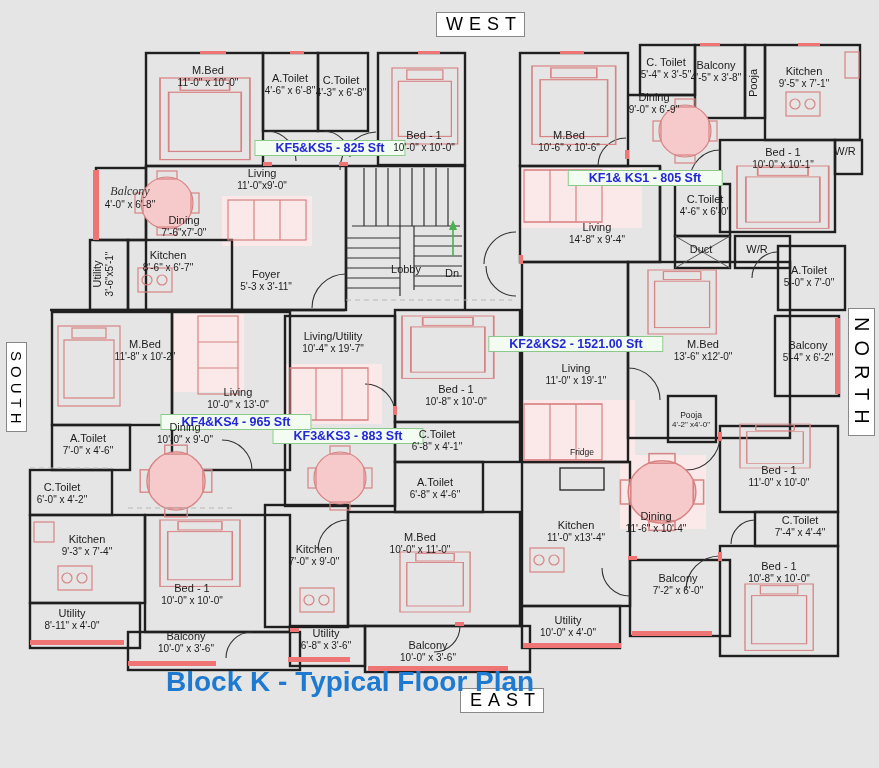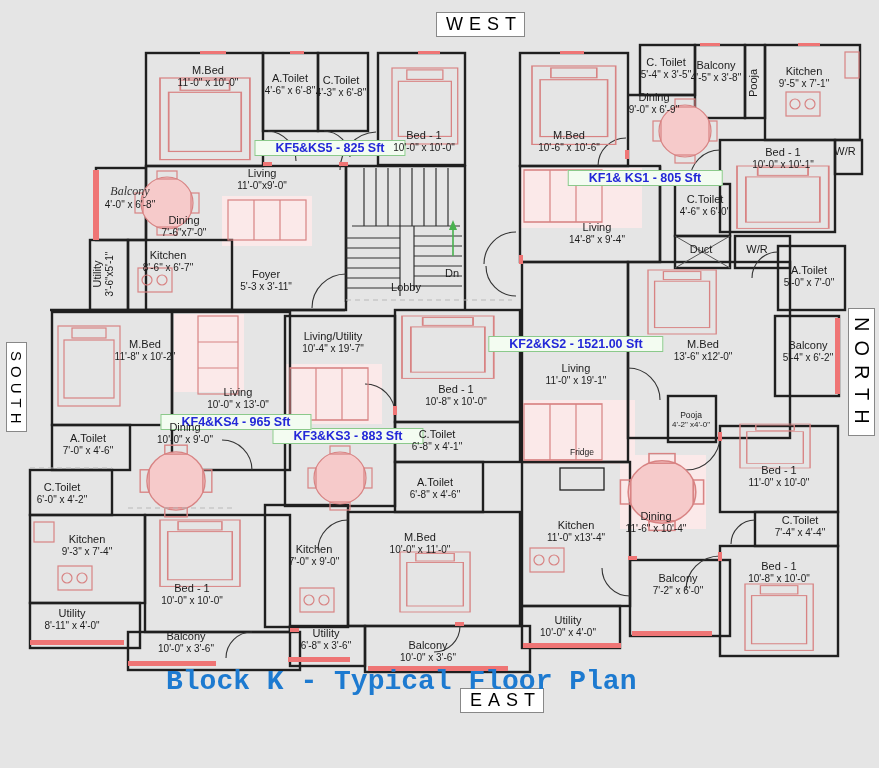--- a/index.html
+++ b/index.html
@@ -11,21 +11,21 @@
   .rlabel .dims{font-size:10px}
   .vert{transform:translate(-50%,-50%) rotate(-90deg)}
   .sm{font-size:8.5px}
   .sm .dims{font-size:8px}
   .ital{font-style:italic;font-family:"Liberation Serif",serif;font-size:12px;color:#333}
   .unit{position:absolute;transform:translate(-50%,-50%);font-weight:bold;font-size:12.5px;
         color:#2328d8;background:#f3fcf1;border:1px solid #8bc98b;padding:0 20px;white-space:nowrap}
   .compass{position:absolute;border:1.5px solid #888;background:#fff;color:#000;
            font-size:18px;letter-spacing:6px;padding:1px 2px 1px 9px}
   .compass.v{writing-mode:vertical-lr;letter-spacing:5px;padding:8px 1px 2px 1px;font-size:15px}
-  .title{position:absolute;left:166px;top:666px;font-family:Liberation Mono, monospace;
+  .title{position:absolute;left:166px;top:666px;font-family:Liberation Sans, sans-serif;
          font-size:28px;font-weight:600;color:#1d7ad0;line-height:1.15}
 </style>
 </head>
 <body>
 
 <div class="stage">
 
   <svg class="plan-svg" width="879" height="768" viewBox="0 0 879 768">
     <defs>
       <g id="bedv">
@@ -259,21 +259,21 @@
       <div class="dims">8'-6" x 6'-7"</div>
     </div>
   <div class="rlabel vert" style="left:104px;top:274px">
       <div>Utility</div>
       <div class="dims">3'-6"x5'-1"</div>
     </div>
   <div class="rlabel" style="left:266px;top:281px">
       <div>Foyer</div>
       <div class="dims">5'-3 x 3'-11"</div>
     </div>
-  <div class="rlabel" style="left:406px;top:288px">Lobby</div>
+  <div class="rlabel" style="left:406px;top:270px">Lobby</div>
   <div class="rlabel" style="left:452px;top:274px">Dn</div>
   <div class="rlabel" style="left:424px;top:142px">
       <div>Bed - 1</div>
       <div class="dims">10'-0" x 10'-0"</div>
     </div>
 
   <div class="rlabel" style="left:569px;top:142px">
       <div>M.Bed</div>
       <div class="dims">10'-6" x 10'-6"</div>
     </div>

